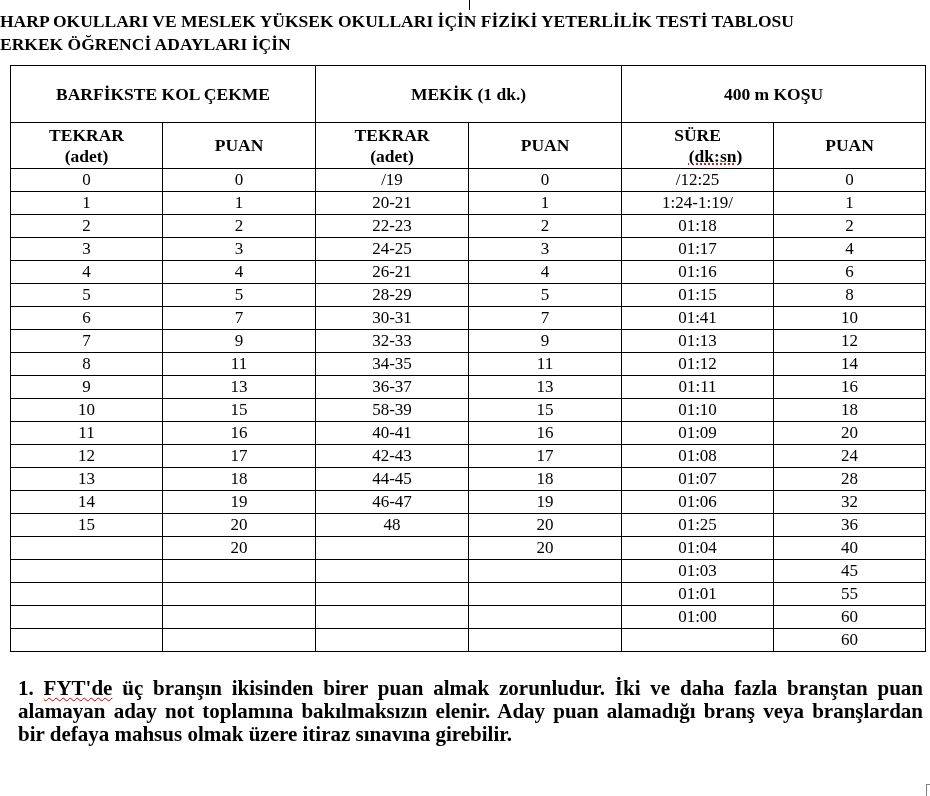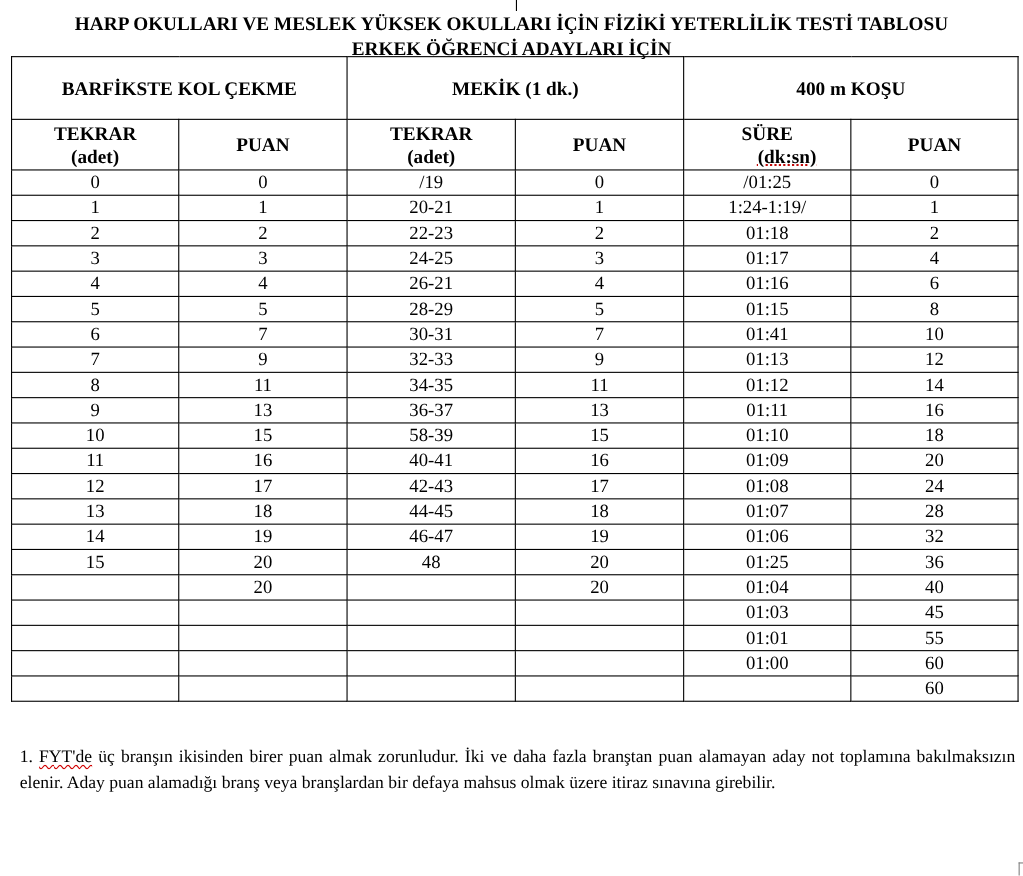--- a/index.html
+++ b/index.html
@@ -21,29 +21,29 @@
       top: 0;
       width: 1px;
       height: 10px;
       background: #000;
     }
     .title {
       position: absolute;
       left: 0;
       top: 10px;
       width: 930px;
-      text-align: center;
+      text-align: left;
       font-weight: bold;
       font-size: 17.5px;
       line-height: 23px;
     }
     table.fyt {
       position: absolute;
       left: 10px;
-      top: 51px;
+      top: 65px;
       width: 915px;
       border-collapse: collapse;
       table-layout: fixed;
     }
     table.fyt td, table.fyt th {
       border: 1px solid #000;
       text-align: center;
       padding: 0;
       font-size: 17px;
     }
@@ -66,23 +66,24 @@
     .dotted {
       text-decoration: underline dotted #c00000;
       text-underline-offset: 2px;
       margin-left: 36px;
     }
     .notes {
       position: absolute;
       left: 18px;
       top: 677px;
       width: 905px;
-      font-size: 16px;
+      font-size: 21px;
       line-height: 23px;
       text-align: justify;
+      font-weight: bold;
     }
     .notes p {
       margin: 0;
     }
     .spell {
       text-decoration: underline wavy #d00000;
       text-decoration-thickness: 1px;
       text-underline-offset: 2px;
     }
     .corner-bracket {
@@ -144,21 +145,21 @@
         <div>PUAN</div>
       </th>
     </tr>
   </thead>
   <tbody id="table-body">
   <tr class="data-row">
         <td>0</td>
         <td>0</td>
         <td>/19</td>
         <td>0</td>
-        <td>/01:25</td>
+        <td>/12:25</td>
         <td>0</td>
       </tr>
       <tr class="data-row">
         <td>1</td>
         <td>1</td>
         <td>20-21</td>
         <td>1</td>
         <td>1:24-1:19/</td>
         <td>1</td>
       </tr>

